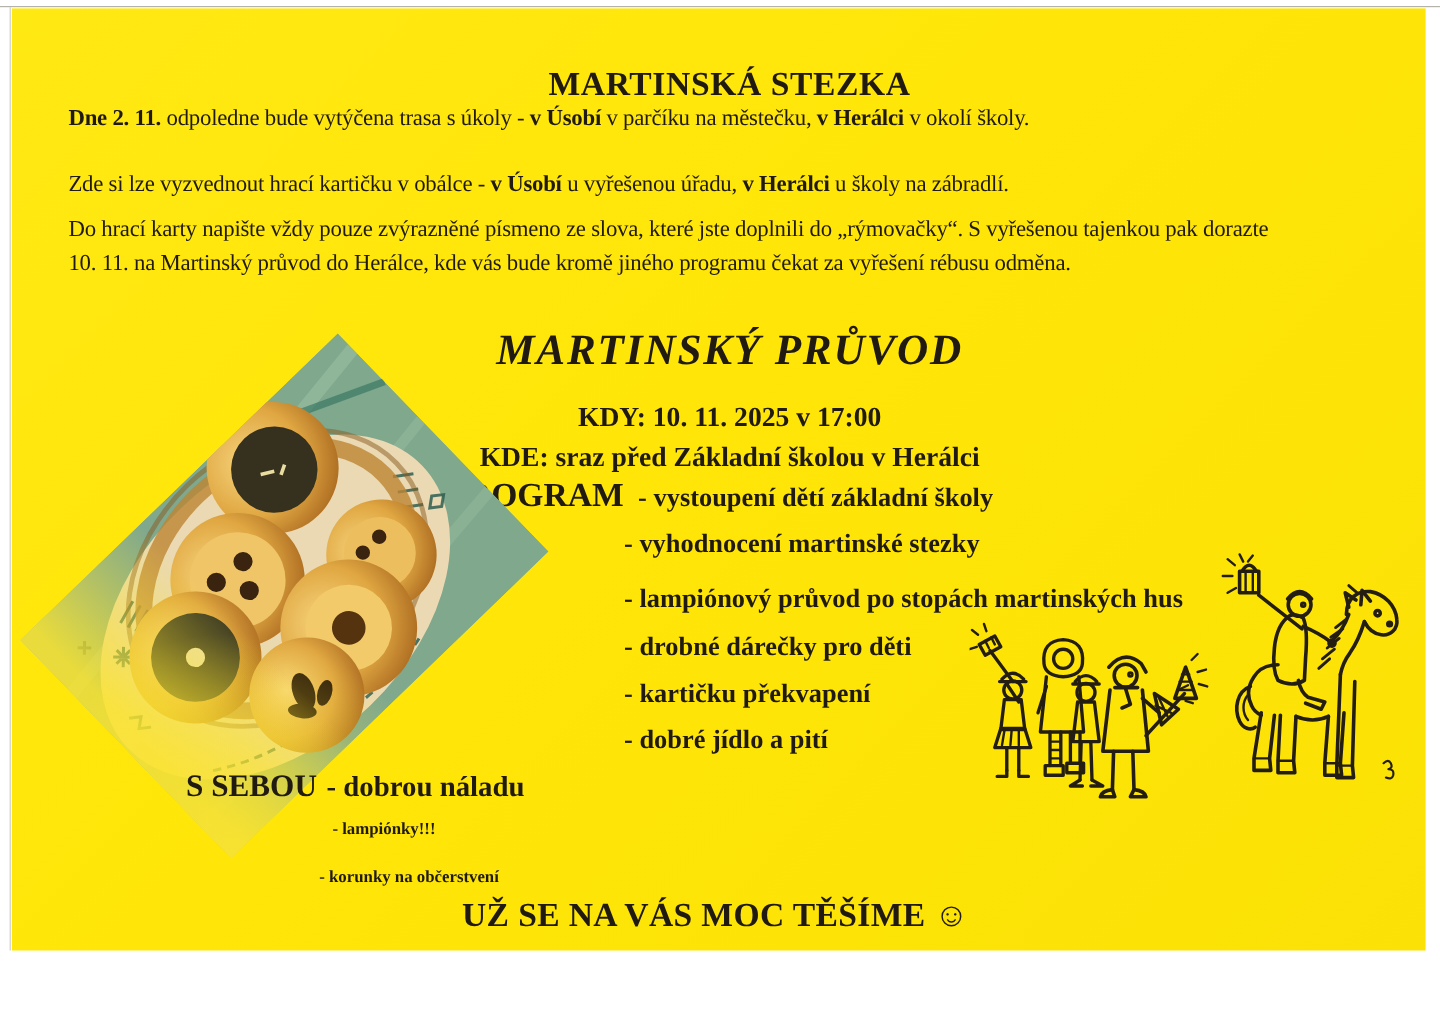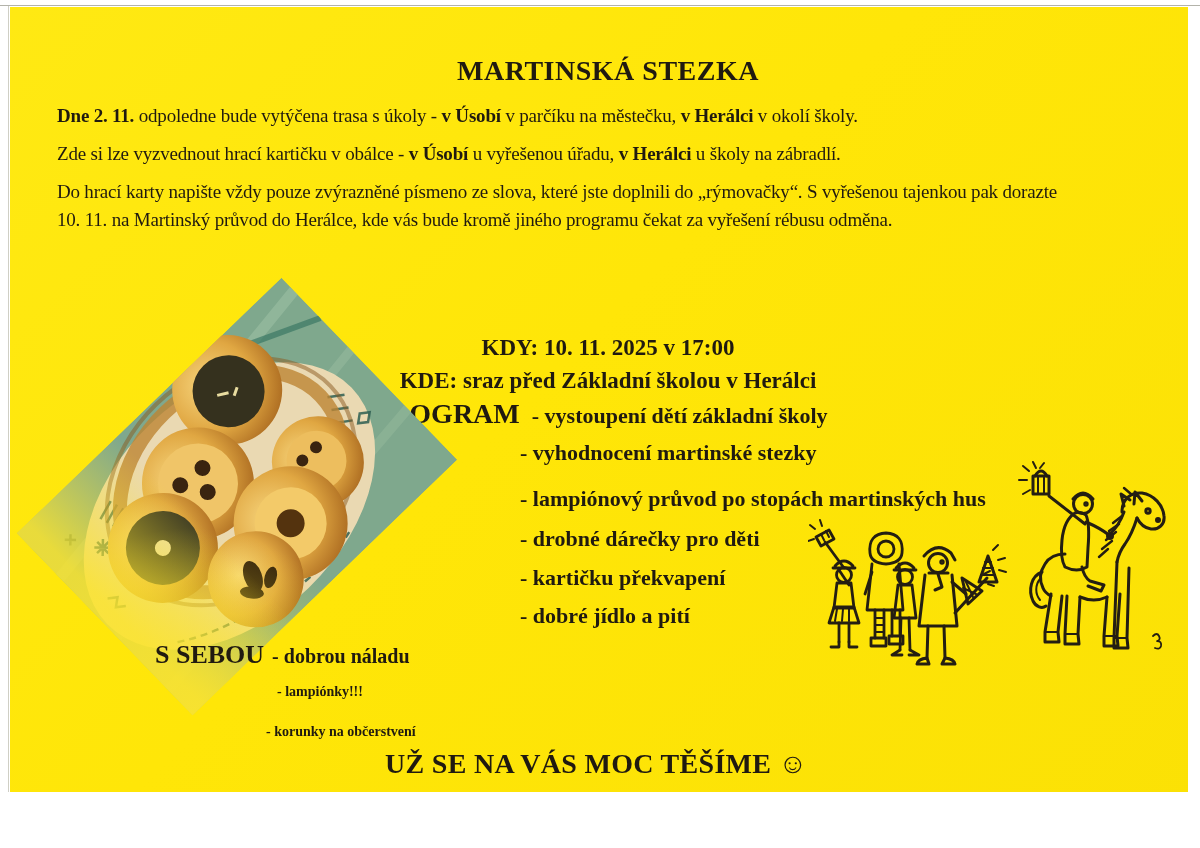--- a/index.html
+++ b/index.html
@@ -6,37 +6,37 @@
   .stage{position:relative;width:1200px;height:792px;overflow:hidden;
          font-family:"Liberation Serif","DejaVu Serif",serif;color:#201a10;}
   .paper{position:absolute;left:10px;top:7px;width:1178px;height:833px;
          background:linear-gradient(135deg,#ffe913 0%,#ffe608 45%,#fbe105 100%);}
   .hairline-top{position:absolute;left:0;top:5px;width:1200px;height:1px;background:#b3b3aa;}
   .hairline-left{position:absolute;left:8px;top:6px;width:1px;height:836px;background:#cfcfc5;}
 
   .title{position:absolute;left:16px;top:55px;width:1184px;text-align:center;
          font-size:28px;font-weight:bold;letter-spacing:.5px;white-space:nowrap;}
   .intro{position:absolute;left:57px;font-size:19px;letter-spacing:-.2px;white-space:nowrap;}
-  .i1{top:105px;} .i2{top:143px;} .i3{top:181px;} .i4{top:209px;}
+  .i1{top:88px;} .i2{top:143px;} .i3{top:181px;} .i4{top:209px;}
   .intro b{font-weight:bold;}
 
   .event-title{position:absolute;left:16px;top:270px;width:1184px;text-align:center;
          font-size:36px;font-weight:bold;font-style:italic;letter-spacing:1.5px;white-space:nowrap;}
   .center-line{position:absolute;left:16px;width:1184px;text-align:center;font-weight:bold;
          font-size:23px;white-space:nowrap;}
   .kdy{top:335px;} .kde{top:368px;}
   .program-line{position:absolute;left:372px;top:398px;white-space:nowrap;}
   .prog-label{font-size:28px;font-weight:bold;}
   .prog-first{font-size:22px;font-weight:bold;margin-left:12px;}
   .prog-item{position:absolute;left:520px;font-size:22px;font-weight:bold;white-space:nowrap;}
   .p1{top:440px;font-family:Liberation Serif, serif;} .p2{top:486px;} .p3{top:526px;} .p4{top:565px;} .p5{top:603px;}
 
   .bring-line{position:absolute;left:155px;top:640px;white-space:nowrap;z-index:5;}
   .bring-label{font-size:26px;font-weight:bold;}
-  .bring-first{font-size:20px;font-weight:bold;margin-left:8px;}
+  .bring-first{font-size:24px;font-weight:bold;margin-left:8px;}
   .bring-item{position:absolute;font-size:14px;font-weight:bold;white-space:nowrap;z-index:5;}
   .b2{left:277px;top:684px;} .b3{left:266px;top:724px;}
   .closing{position:absolute;left:385px;top:748px;font-size:28px;font-weight:bold;
            letter-spacing:.3px;white-space:nowrap;z-index:5;}
 
   .photo{position:absolute;left:53px;top:370px;width:368px;height:253px;
          transform:rotate(-44deg);z-index:1;}
   .photo svg{position:absolute;left:0;top:0;width:100%;height:100%;}
   .photo-fade{position:absolute;left:0;top:0;right:0;bottom:0;
       background:linear-gradient(to left,rgba(252,230,40,0) 62%,rgba(251,228,45,.85) 96%),
@@ -111,20 +111,21 @@
 
   <div class="title">MARTINSKÁ STEZKA</div>
 
   <div class="intro i1"><b>Dne 2. 11.</b><span> odpoledne bude vytýčena trasa s úkoly - </span><b>v Úsobí</b><span> v parčíku na městečku, </span><b>v Herálci</b><span> v okolí školy.</span></div>
 
   <div class="intro i2"><span>Zde si lze vyzvednout hrací kartičku v obálce - </span><b>v Úsobí</b><span> u vyřešenou úřadu, </span><b>v Herálci</b><span> u školy na zábradlí.</span></div>
 
   <div class="intro i3">Do hrací karty napište vždy pouze zvýrazněné písmeno ze slova, které jste doplnili do „rýmovačky“. S vyřešenou tajenkou pak dorazte</div>
   <div class="intro i4">10. 11. na Martinský průvod do Herálce, kde vás bude kromě jiného programu čekat za vyřešení rébusu odměna.</div>
 
+  <div class="event-title">MARTINSKÝ PRŮVOD</div>
 
   <div class="center-line kdy"><span>KDY:</span>&nbsp;<span>10. 11. 2025 v 17:00</span></div>
 
   <div class="center-line kde"><span>KDE:</span>&nbsp;<span>sraz před Základní školou v Herálci</span></div>
 
   <div class="program-line"><span class="prog-label">PROGRAM</span><span class="prog-first">- vystoupení dětí základní školy</span></div>
 
   <div class="prog-item p1">- vyhodnocení martinské stezky</div>
   <div class="prog-item p2">- lampiónový průvod po stopách martinských hus</div>
   <div class="prog-item p3">- drobné dárečky pro děti</div>

